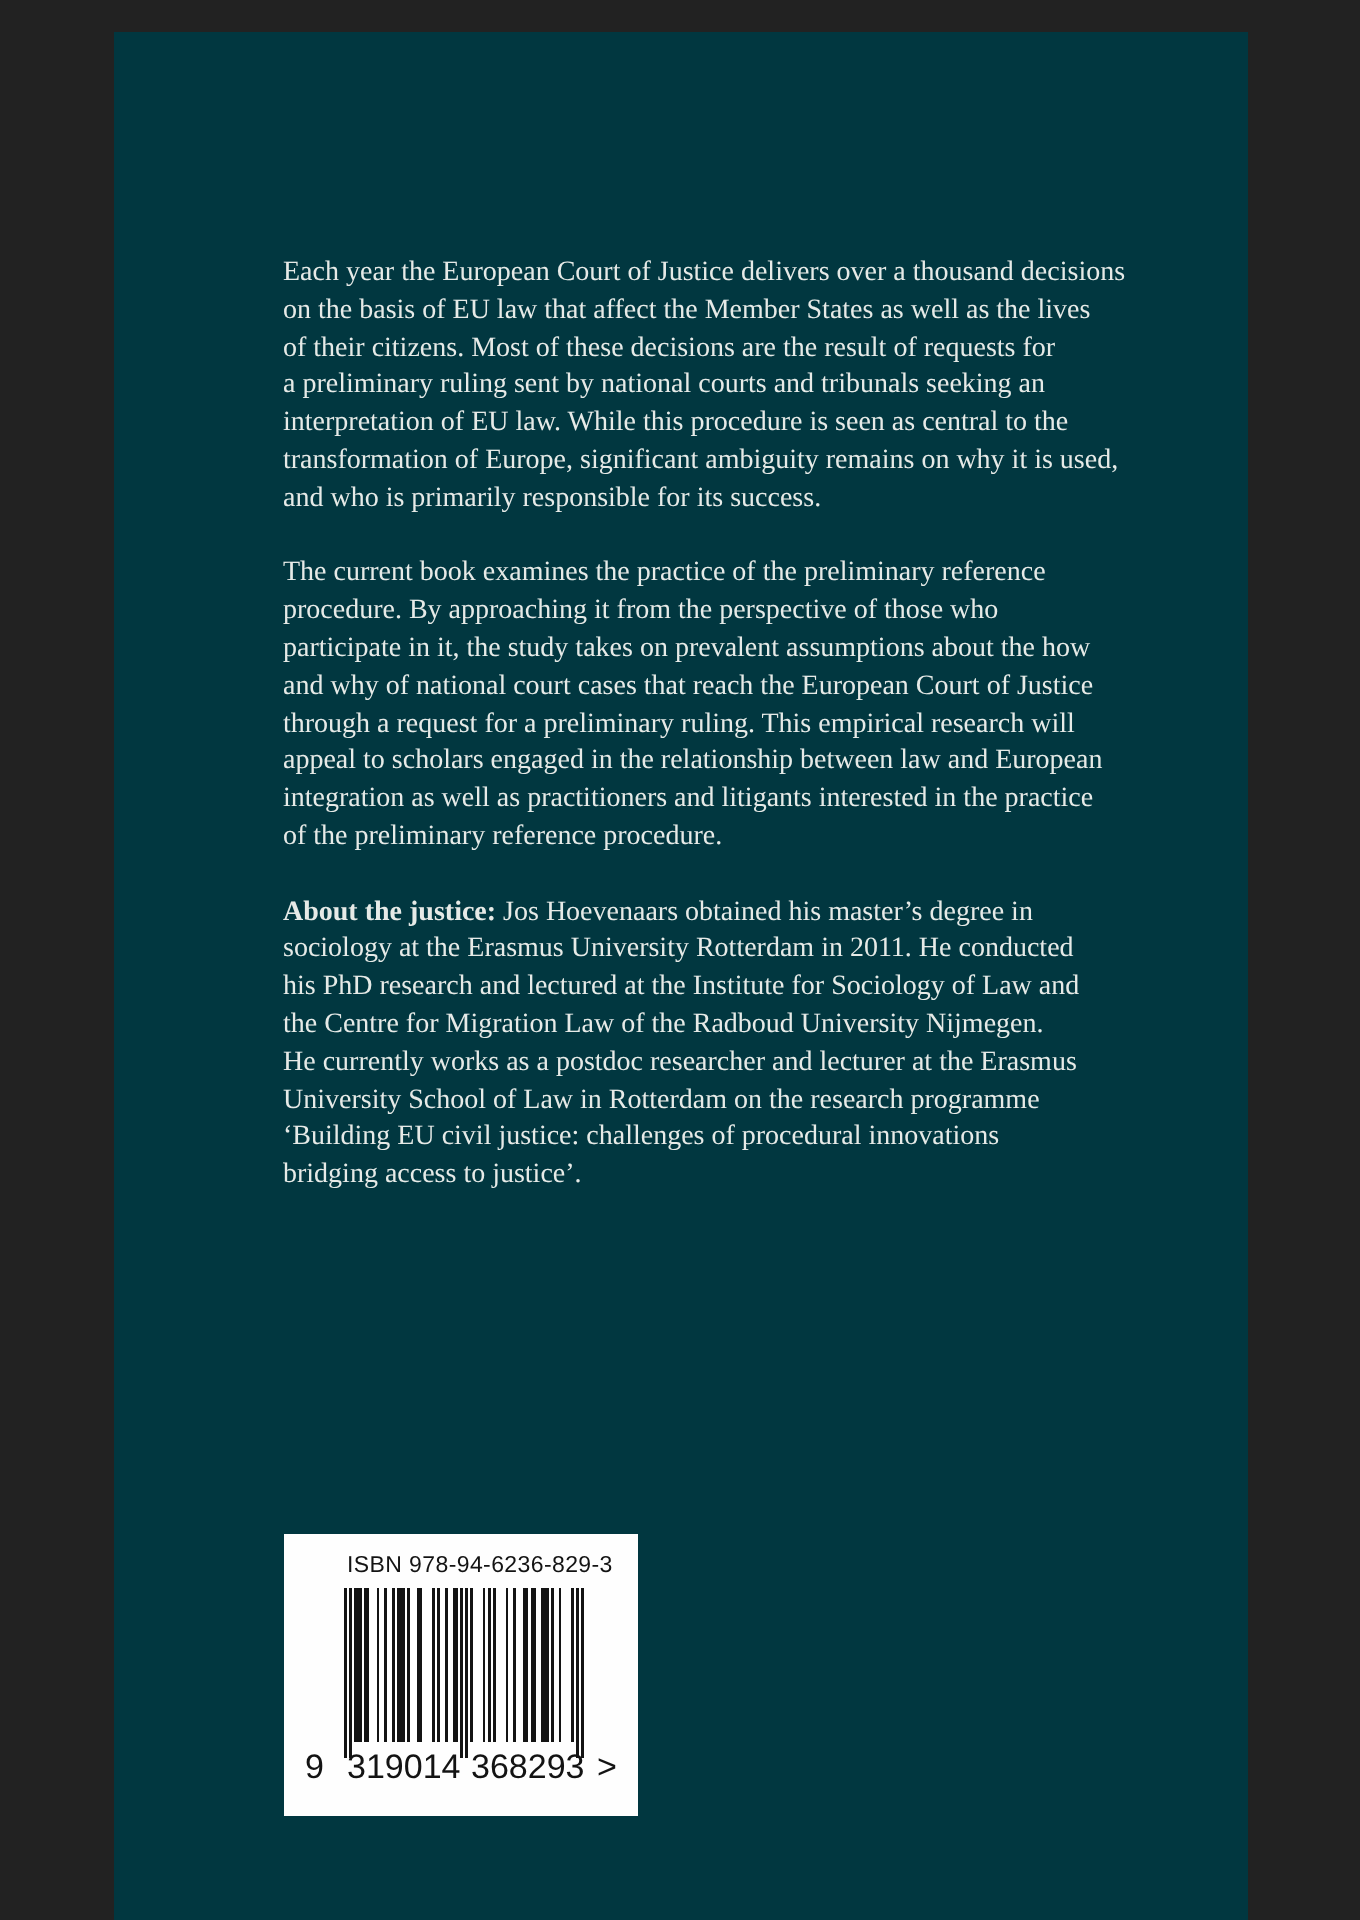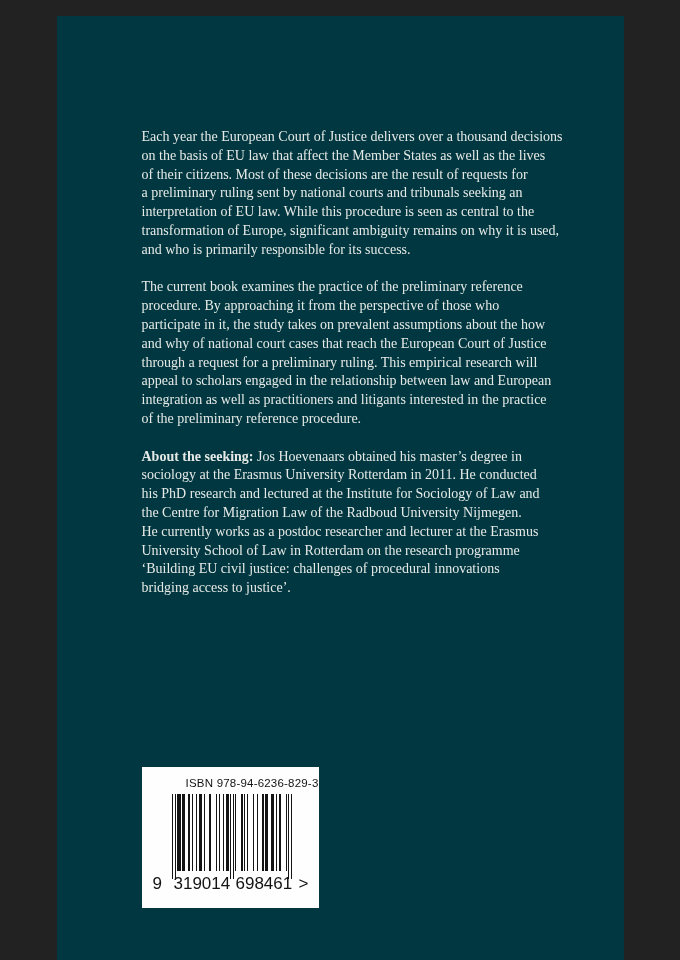--- a/index.html
+++ b/index.html
@@ -36,24 +36,25 @@
     height: 141px;
     background: var(--bc-bg, #ffffff);
     color: var(--bc-ink, #111111);
     font-family: "Liberation Sans", sans-serif;
   }
   .isbn-label {
     position: absolute;
     top: 10px;
     left: 0;
     width: 100%;
-    text-align: right;
+    text-align: left;
     font-size: 11.5px;
     letter-spacing: 0.2px;
     white-space: nowrap;
+    padding-left: 32px;
   }
   #barcode-svg {
     position: absolute;
     left: 30px;
     top: 27px;
     width: 120px;
     height: 85px;
     fill: var(--bc-ink, #111111);
     shape-rendering: crispEdges;
   }
@@ -82,21 +83,21 @@
 transformation of Europe, significant ambiguity remains on why it is used,
 and who is primarily responsible for its success.</p>
     <p>The current book examines the practice of the preliminary reference
 procedure. By approaching it from the perspective of those who
 participate in it, the study takes on prevalent assumptions about the how
 and why of national court cases that reach the European Court of Justice
 through a request for a preliminary ruling. This empirical research will
 appeal to scholars engaged in the relationship between law and European
 integration as well as practitioners and litigants interested in the practice
 of the preliminary reference procedure.</p>
-    <p><span class="bold">About the seeking: </span><span class="italic">Jos Hoevenaars</span><span> obtained his master’s degree in
+    <p><span class="bold">About the justice: </span><span class="italic">Jos Hoevenaars</span><span> obtained his master’s degree in
 sociology at the Erasmus University Rotterdam in 2011. He conducted
 his PhD research and lectured at the Institute for Sociology of Law and
 the Centre for Migration Law of the Radboud University Nijmegen.
 He currently works as a postdoc researcher and lecturer at the Erasmus
 University School of Law in Rotterdam on the research programme
 ‘Building EU civil justice: challenges of procedural innovations
 bridging access to justice’.</span></p>
   </div>
 
   <div class="barcode-box">
@@ -128,17 +129,17 @@
         <rect x="74" y="0" width="2" height="77"></rect>
         <rect x="78" y="0" width="3" height="77"></rect>
         <rect x="82" y="0" width="1" height="77"></rect>
         <rect x="85" y="0" width="1" height="77"></rect>
         <rect x="90" y="0" width="1" height="77"></rect>
         <rect x="92" y="0" width="1" height="85"></rect>
         <rect x="94" y="0" width="1" height="85"></rect>
       </svg>
     <div class="bc-digit bc-first">9</div>
     <div class="bc-digit bc-left">319014</div>
-    <div class="bc-digit bc-right">698461</div>
+    <div class="bc-digit bc-right">368293</div>
     <div class="bc-digit bc-gt">&gt;</div>
   </div>
 
 </div>
 
 </body></html>

